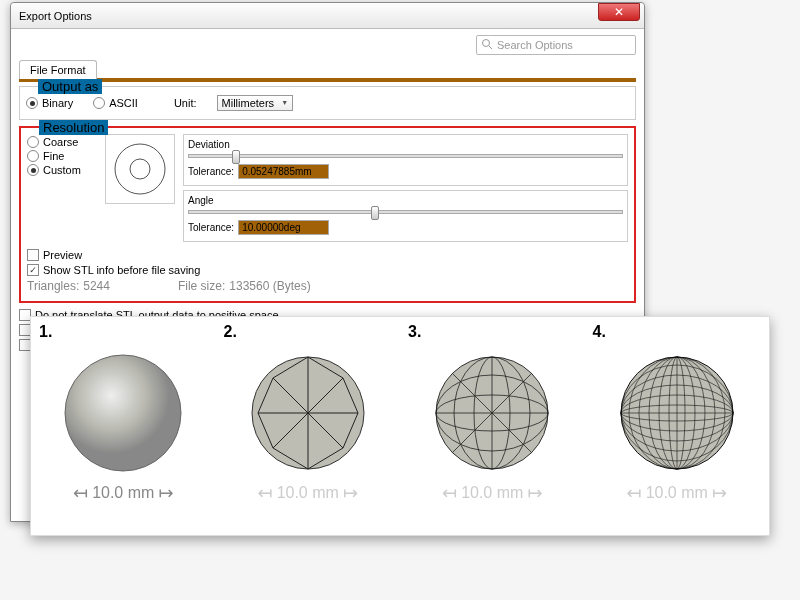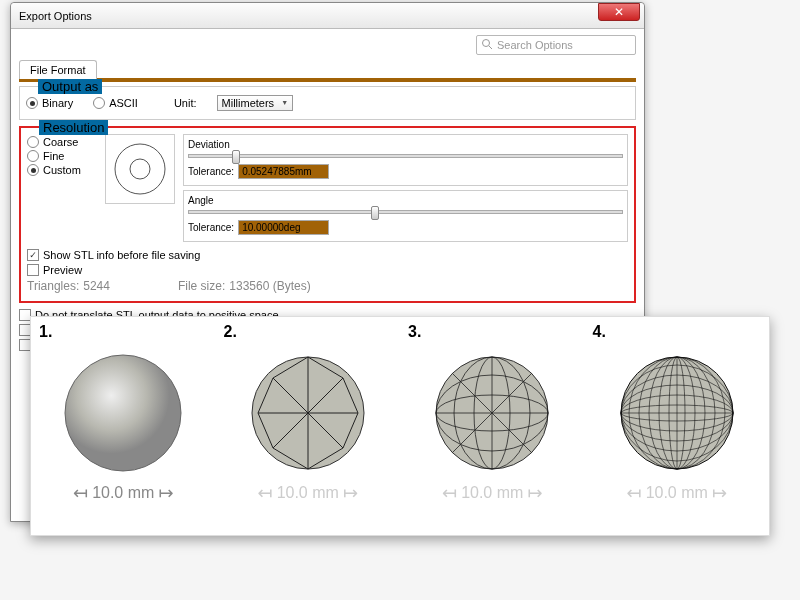--- a/index.html
+++ b/index.html
@@ -281,26 +281,26 @@
                     <div class="thumb" style="left:42%"></div>
                   </div>
                 <div class="row">
                   <span>Tolerance:</span>
                   <span class="tolerance-input">10.00000deg</span>
                 </div>
               </div>
             </div>
           </div>
           <div class="checkrow">
+            <span class="checkbox"></span>
+            <span>Preview</span>
+          </div>
+          <div class="checkrow">
             <span class="checkbox checked"></span>
             <span>Show STL info before file saving</span>
-          </div>
-          <div class="checkrow">
-            <span class="checkbox"></span>
-            <span>Preview</span>
           </div>
           <div class="row small">
             <span>Triangles:</span>
             <span>5244</span>
             <span style="width:60px"></span>
             <span>File size:</span>
             <span>133560 (Bytes)</span>
           </div>
         </div>
 

